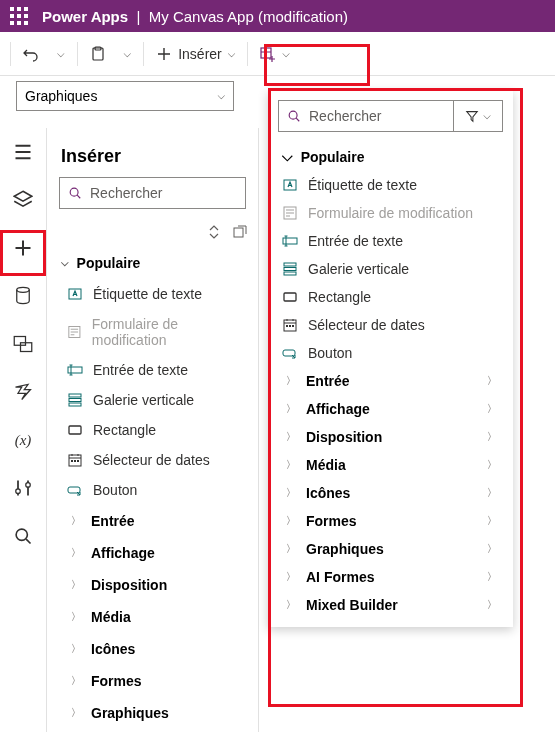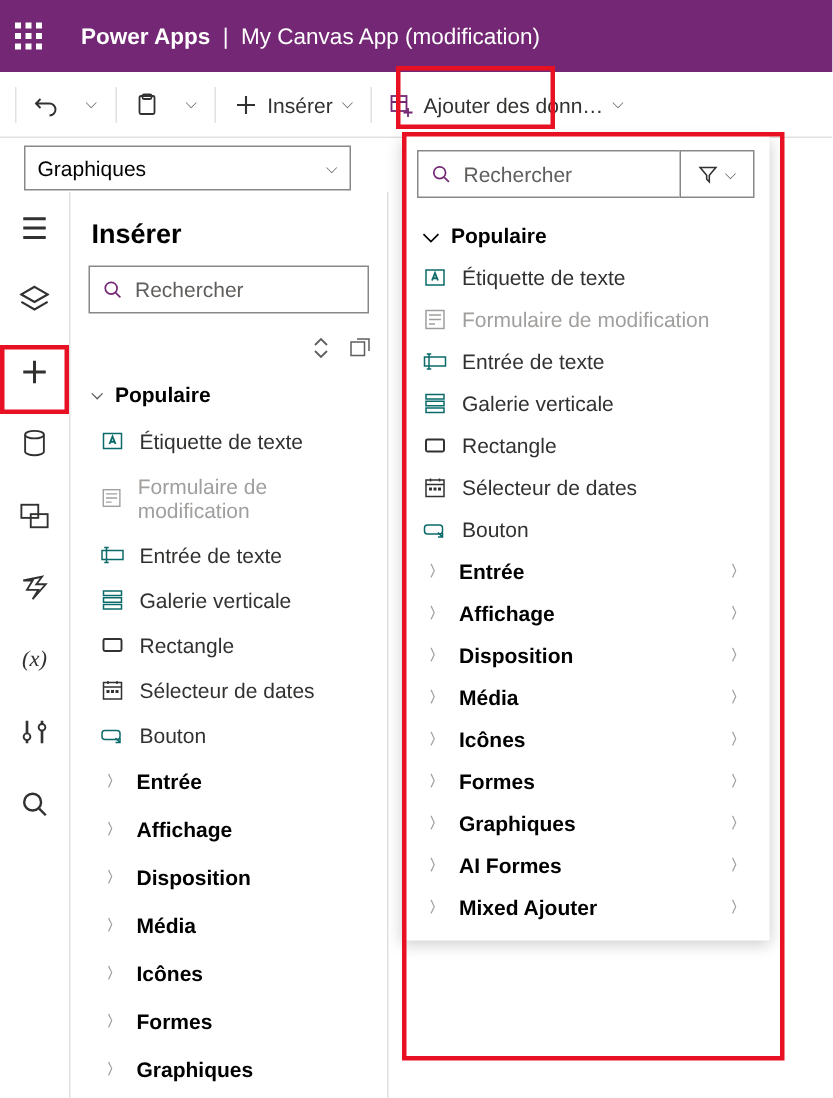--- a/index.html
+++ b/index.html
@@ -1,18 +1,18 @@
 <!DOCTYPE html>
 <html><head>
 <meta charset="utf-8">
 <style>
   * { box-sizing: border-box; margin: 0; padding: 0; font-family: "Segoe UI", Arial, sans-serif; }
   body { width: 555px; height: 732px; background: #ffffff; overflow: hidden; position: relative; }
   
-  .header { height: 48px; background: #742774; color: #fff; display: flex; align-items: center; padding: 0 10px; gap: 12px; }
+  .header { height: 32px; background: #742774; color: #fff; display: flex; align-items: center; padding: 0 10px; }
   .waffle { width: 18px; height: 18px; display: grid; grid-template-columns: repeat(3,4px); grid-template-rows: repeat(3,4px); gap: 3px; margin-right: 14px; }
   .waffle span { background: #fff; }
   .header-title { font-size: 15px; }
   .header-title b { font-weight: 600; }
   
   .toolbar { height: 44px; border-bottom: 1px solid #e1e1e1; display: flex; align-items: center; padding: 0 8px; gap: 2px; }
   .tb-btn { display: flex; align-items: center; gap: 6px; padding: 6px 8px; font-size: 14px; color: #323130; cursor: pointer; }
   .tb-sep { width: 1px; height: 24px; background: #e1e1e1; margin: 0 2px; }
   .chev { font-size: 10px; color: #605e5c; }
   .tb-icon { width: 16px; height: 16px; display: flex; align-items: center; justify-content: center; }
@@ -114,21 +114,20 @@
   </div>
   <div class="tb-sep"></div>
   <div class="tb-btn">
     <span class="tb-icon">
      <svg viewBox="0 0 16 16">
           <rect x="1" y="2" width="10" height="10" stroke="#742774" stroke-width="1.2" fill="none"></rect>
           <path d="M1 6 H11 M6 2 V12" stroke="#742774" stroke-width="1.2"></path>
           <path d="M12 10 V16 M9 13 H15" stroke="#742774" stroke-width="1.2"></path>
         </svg>
     </span>
-    <span>Ajouter des donn…</span>
     <span class="chev">⌵</span>
   </div>
 </div>
 
 <div class="screen-row">
   <div class="screen-select">
     <span>Graphiques</span>
     <span class="chev">⌵</span>
   </div>
 </div>
@@ -448,21 +447,21 @@
       <div class="fly-cat">
         <span style="display:flex;gap:10px;align-items:center;">
           <span class="cv">〉</span>
           <span>AI Formes</span>
         </span>
         <span class="cv">〉</span>
       </div>
       <div class="fly-cat">
         <span style="display:flex;gap:10px;align-items:center;">
           <span class="cv">〉</span>
-          <span>Mixed Ajouter</span>
+          <span>Mixed Builder</span>
         </span>
         <span class="cv">〉</span>
       </div>
     </div>
 </div>
 
 <div class="hl-red hl1"></div>
 <div class="hl-red hl2"></div>
 <div class="hl-red hl3"></div>
 

